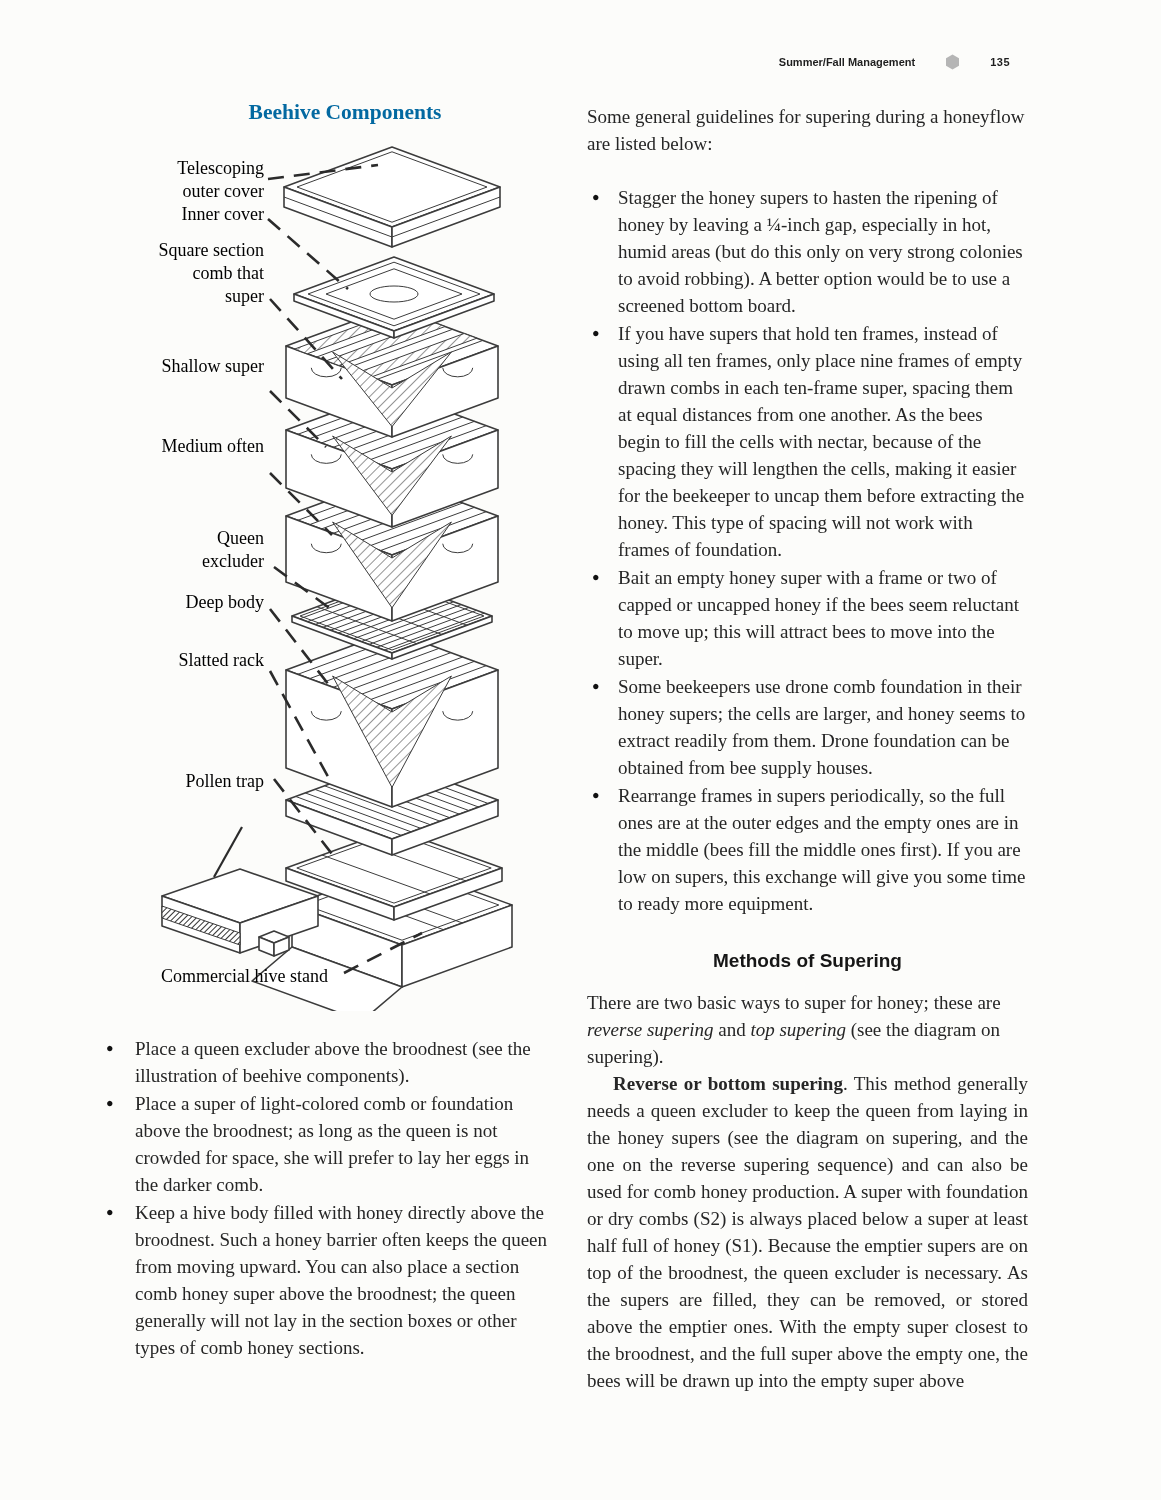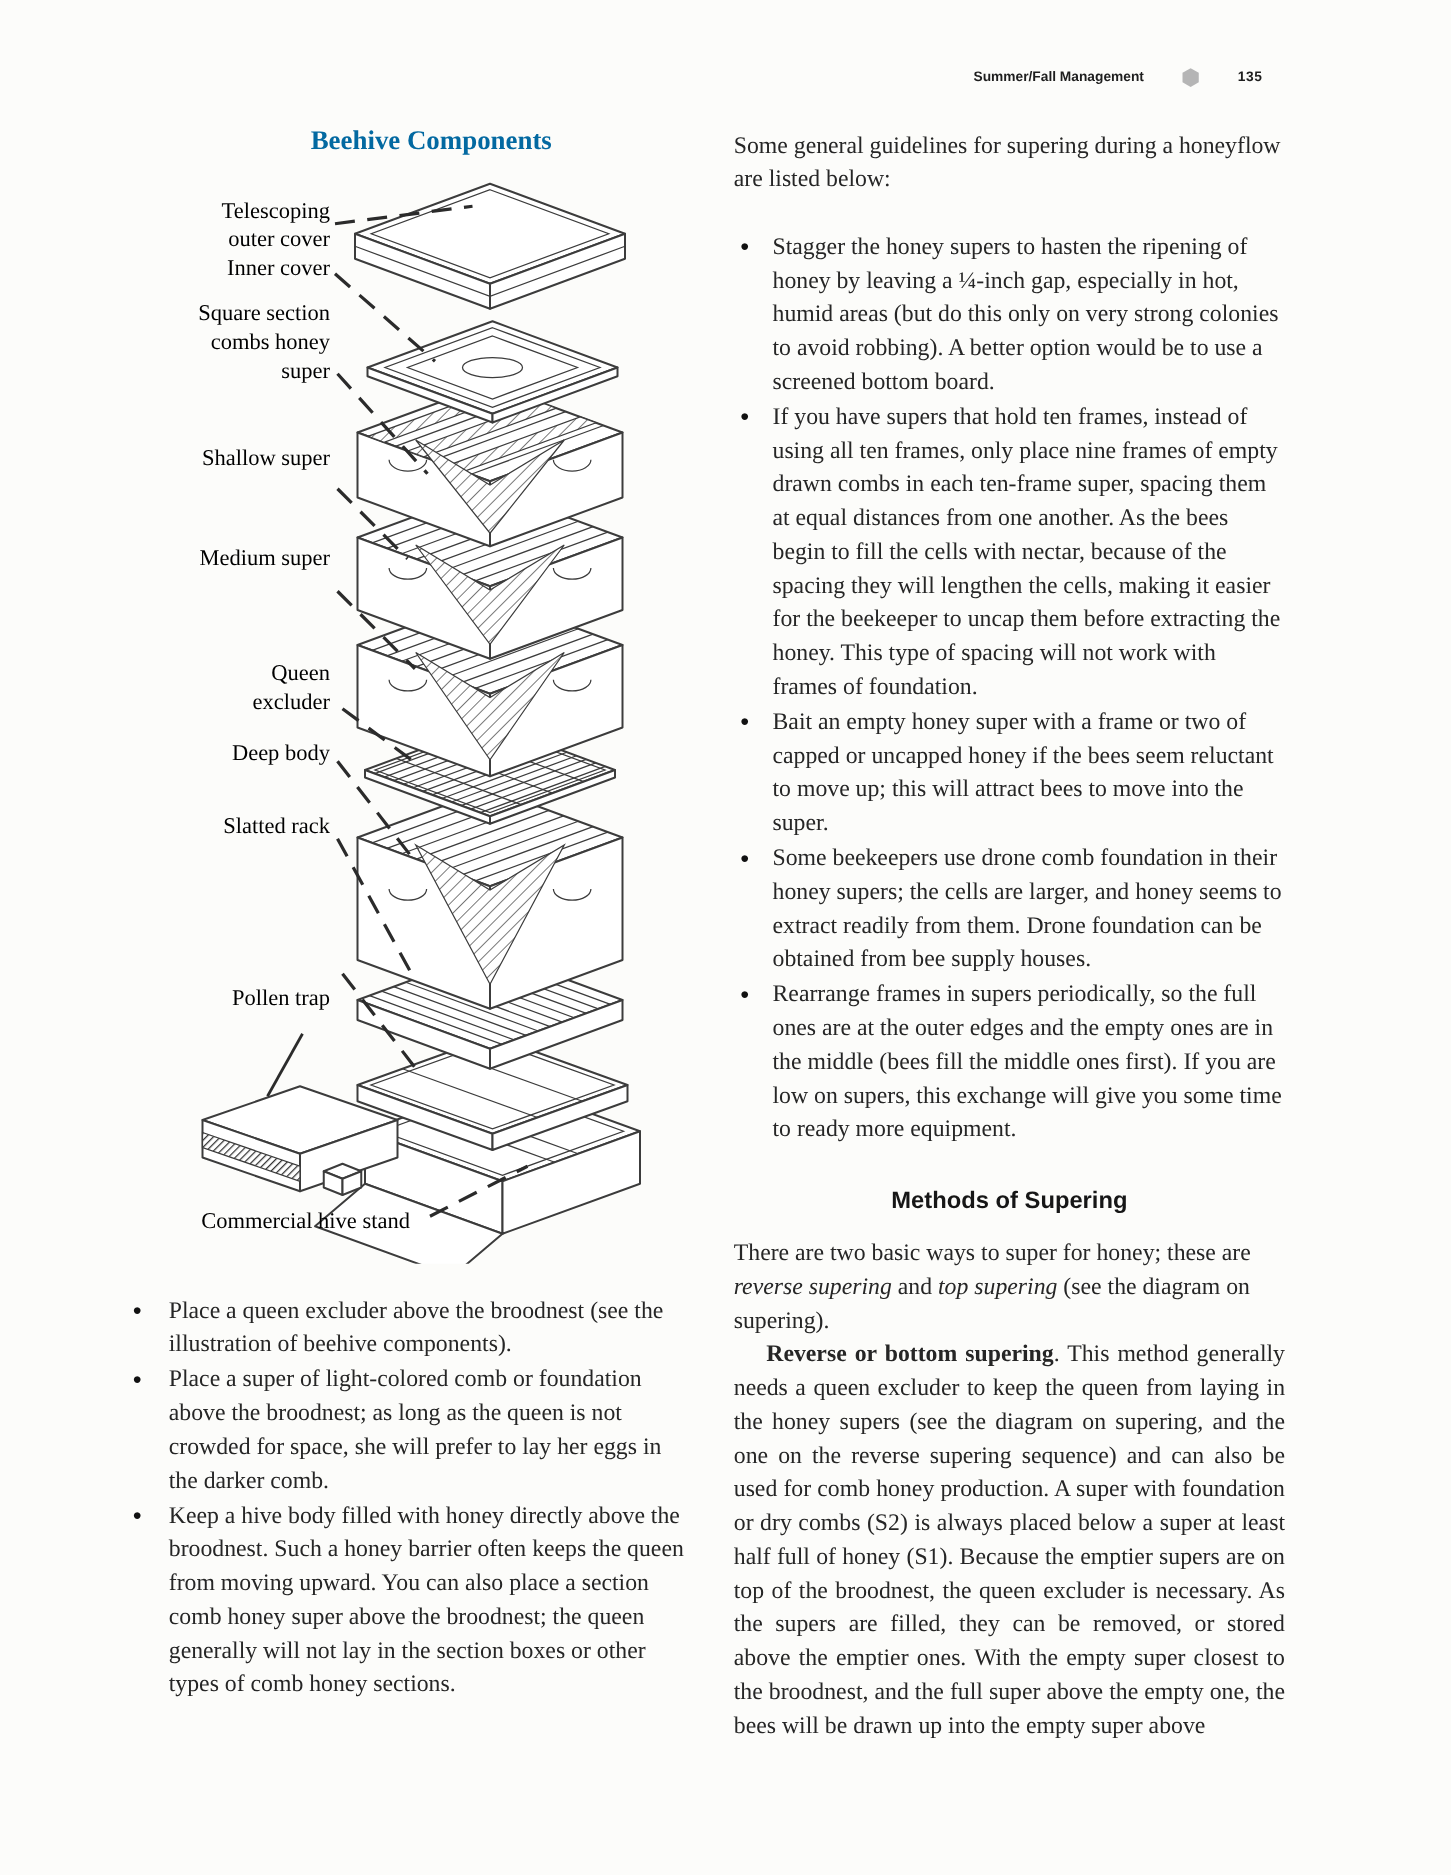--- a/index.html
+++ b/index.html
@@ -201,27 +201,27 @@
           <line x1="178" y1="334" x2="240" y2="396" class="leader"></line>
           <line x1="182" y1="428" x2="244" y2="474" class="leader"></line>
           <line x1="178" y1="470" x2="240" y2="550" class="leader"></line>
           <line x1="178" y1="532" x2="240" y2="645" class="leader"></line>
           <line x1="182" y1="640" x2="240" y2="715" class="leader"></line>
           <line x1="150" y1="688" x2="122" y2="738" class="leader-solid"></line>
           <line x1="252" y1="834" x2="330" y2="794" class="leader"></line>
         </svg>
       <div class="dlabel" style="top:18px">Telescoping outer cover</div>
       <div class="dlabel" style="top:64px">Inner cover</div>
-      <div class="dlabel" style="top:100px">Square section combs honey super</div>
+      <div class="dlabel" style="top:100px">Square section comb that super</div>
       <div class="dlabel" style="top:216px">Shallow super</div>
-      <div class="dlabel" style="top:296px">Medium super</div>
+      <div class="dlabel" style="top:296px">Medium often</div>
       <div class="dlabel" style="top:388px">Queen excluder</div>
       <div class="dlabel" style="top:452px">Deep body</div>
       <div class="dlabel" style="top:510px">Slatted rack</div>
-      <div class="dlabel pollen" style="top:648px">Pollen trap</div>
+      <div class="dlabel pollen" style="top:631px">Pollen trap</div>
       <div class="dlabel stand" style="top:826px">Commercial hive stand</div>
     </div>
 
     <div class="list bodytxt">
       <div class="li">
         <span class="mark">●</span>
         <div>Place a queen excluder above the broodnest (see the illustration of beehive components).</div>
       </div>
       <div class="li">
         <span class="mark">●</span>

